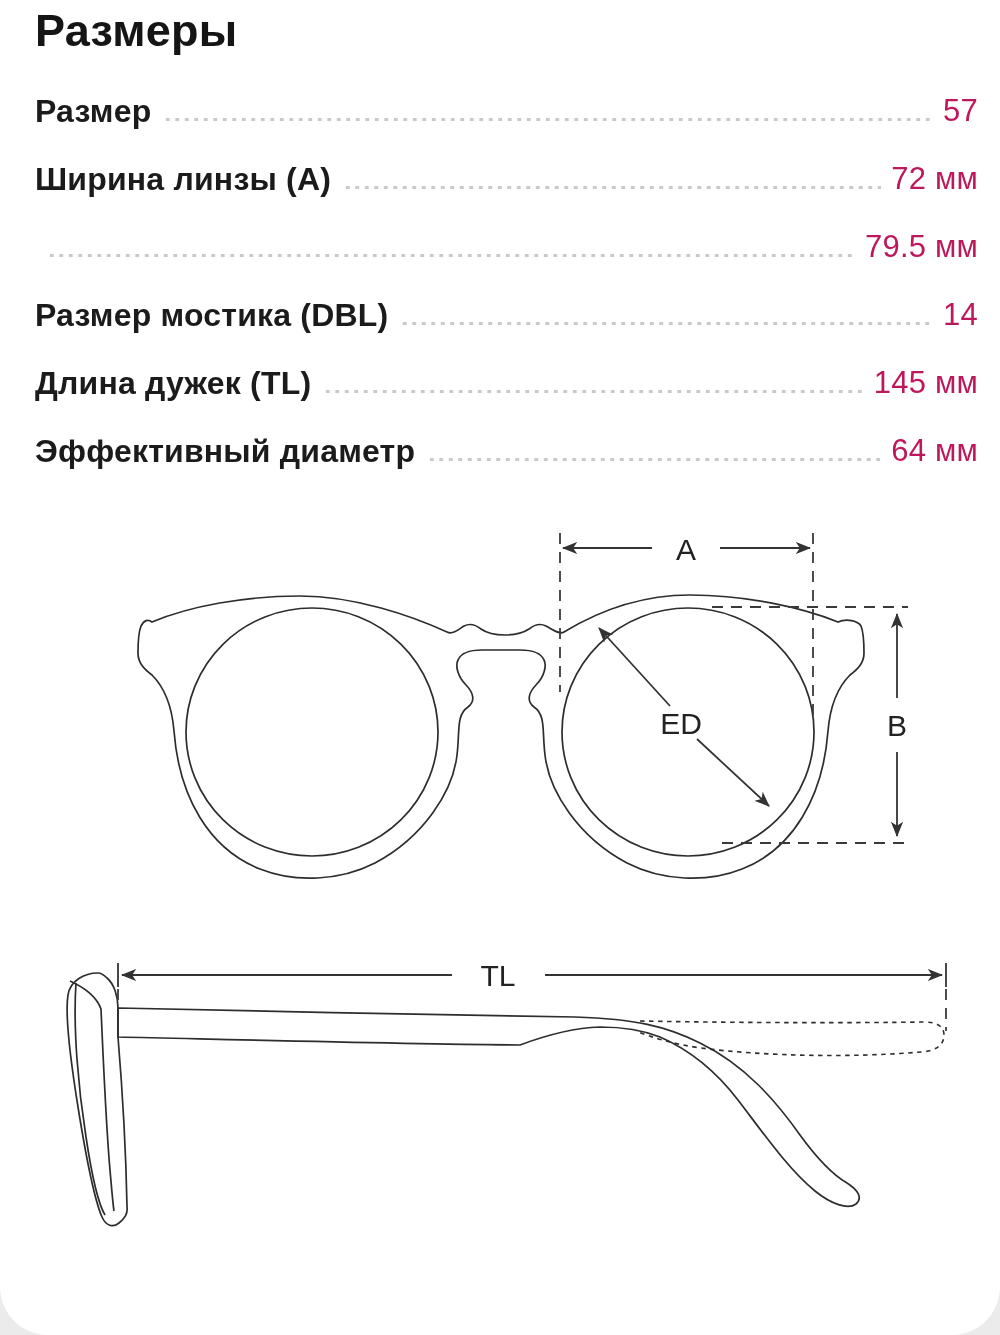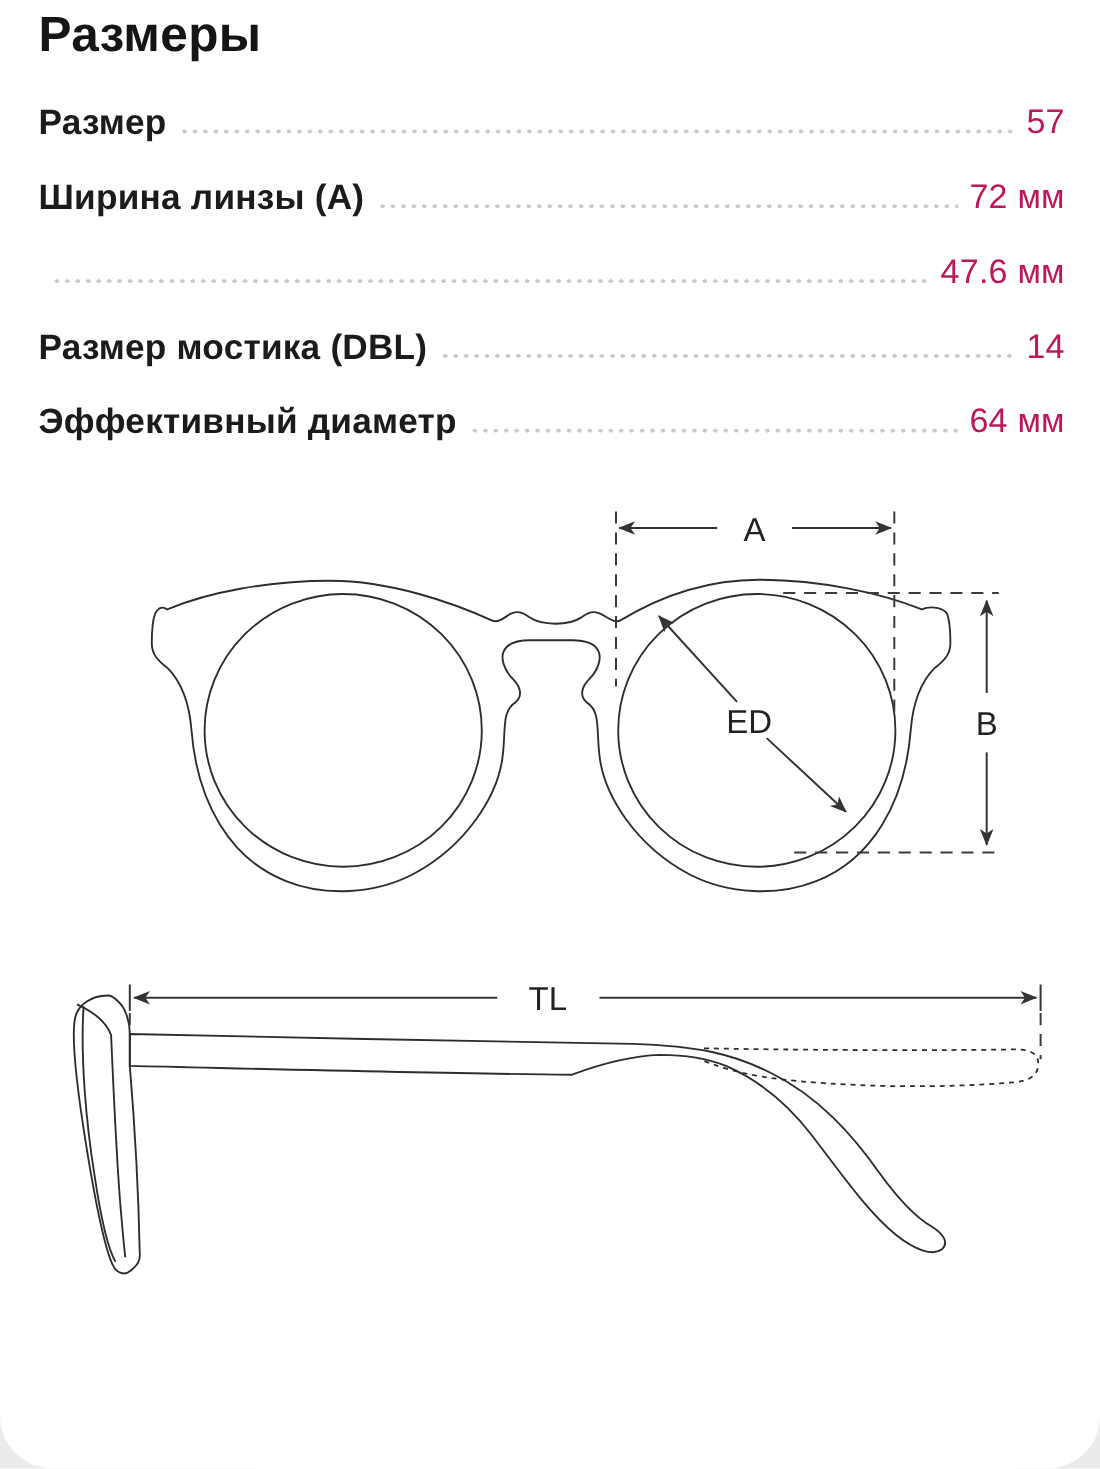--- a/index.html
+++ b/index.html
@@ -11,21 +11,21 @@
   .card{
     position:relative;
     width:1000px;
     height:1335px;
     background:#ffffff;
     border-radius:0 0 48px 48px;
     overflow:hidden;
     margin:0 auto;
   }
   .content{
-    padding:8px 32px 0 35px;
+    padding:8px 22px 0 35px;
   }
   .page-title{
     font-size:45px;
     font-weight:800;
     color:#151515;
     letter-spacing:.3px;
     margin:0 0 24px 0;
     line-height:1.0;
   }
   .spec-list{margin-top:0;}
@@ -86,26 +86,31 @@
         <span class="spec-dots"></span>
         <span class="spec-value">57</span>
       </div>
       <div class="spec-row">
         <span class="spec-label">Ширина линзы (А)</span>
         <span class="spec-dots"></span>
         <span class="spec-value">72 мм</span>
       </div>
       <div class="spec-row">
         <span class="spec-dots"></span>
-        <span class="spec-value">47.6 мм</span>
+        <span class="spec-value">79.5 мм</span>
       </div>
       <div class="spec-row">
         <span class="spec-label">Размер мостика (DBL)</span>
         <span class="spec-dots"></span>
         <span class="spec-value">14</span>
+      </div>
+      <div class="spec-row">
+        <span class="spec-label">Длина дужек (TL)</span>
+        <span class="spec-dots"></span>
+        <span class="spec-value">145 мм</span>
       </div>
       <div class="spec-row">
         <span class="spec-label">Эффективный диаметр</span>
         <span class="spec-dots"></span>
         <span class="spec-value">64 мм</span>
       </div>
     </div>
   </div>
 
   <svg class="diagram" width="1000" height="815" viewBox="0 520 1000 815" xmlns="http://www.w3.org/2000/svg">

